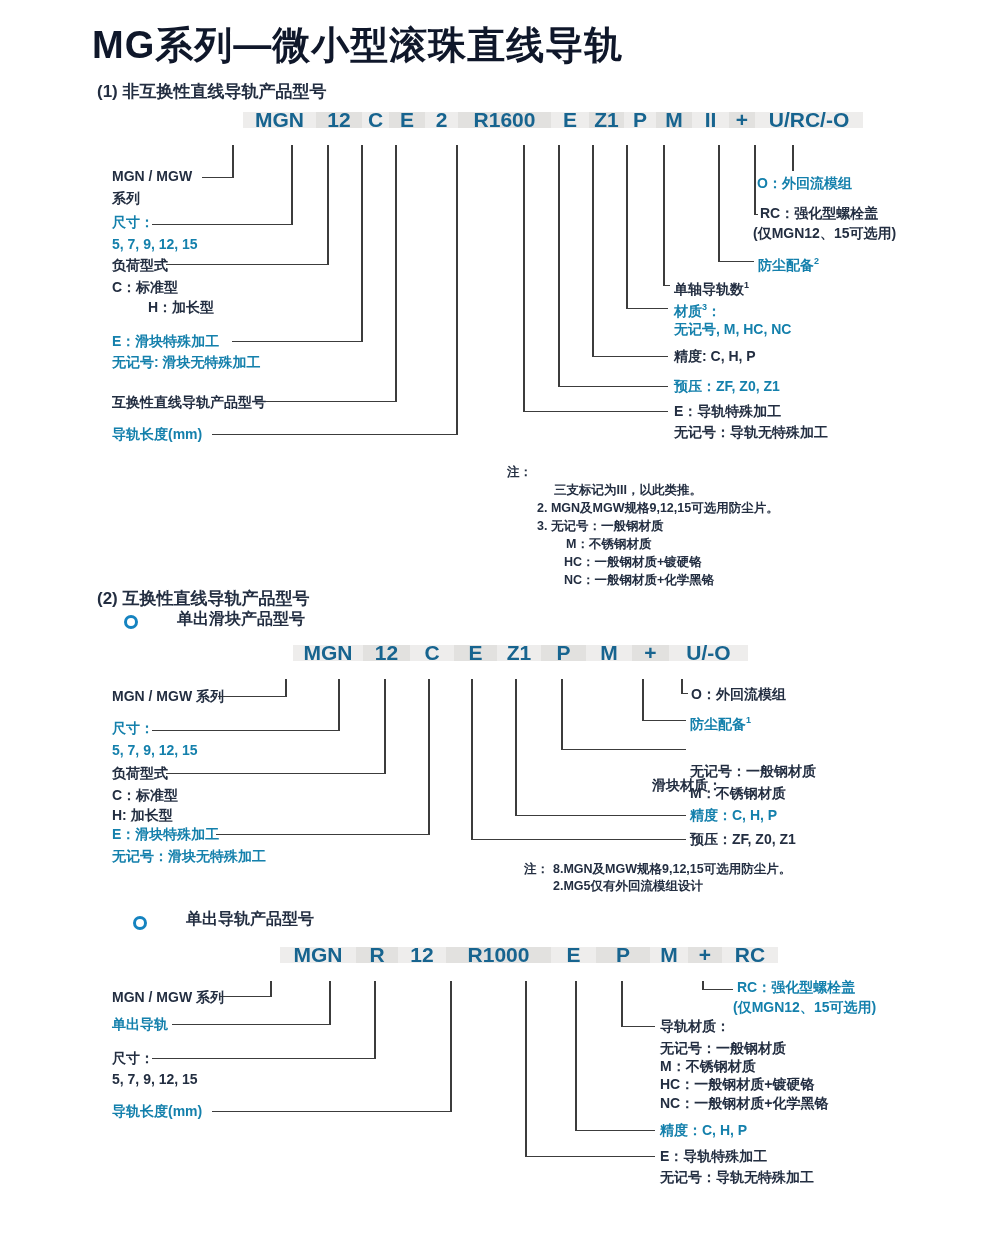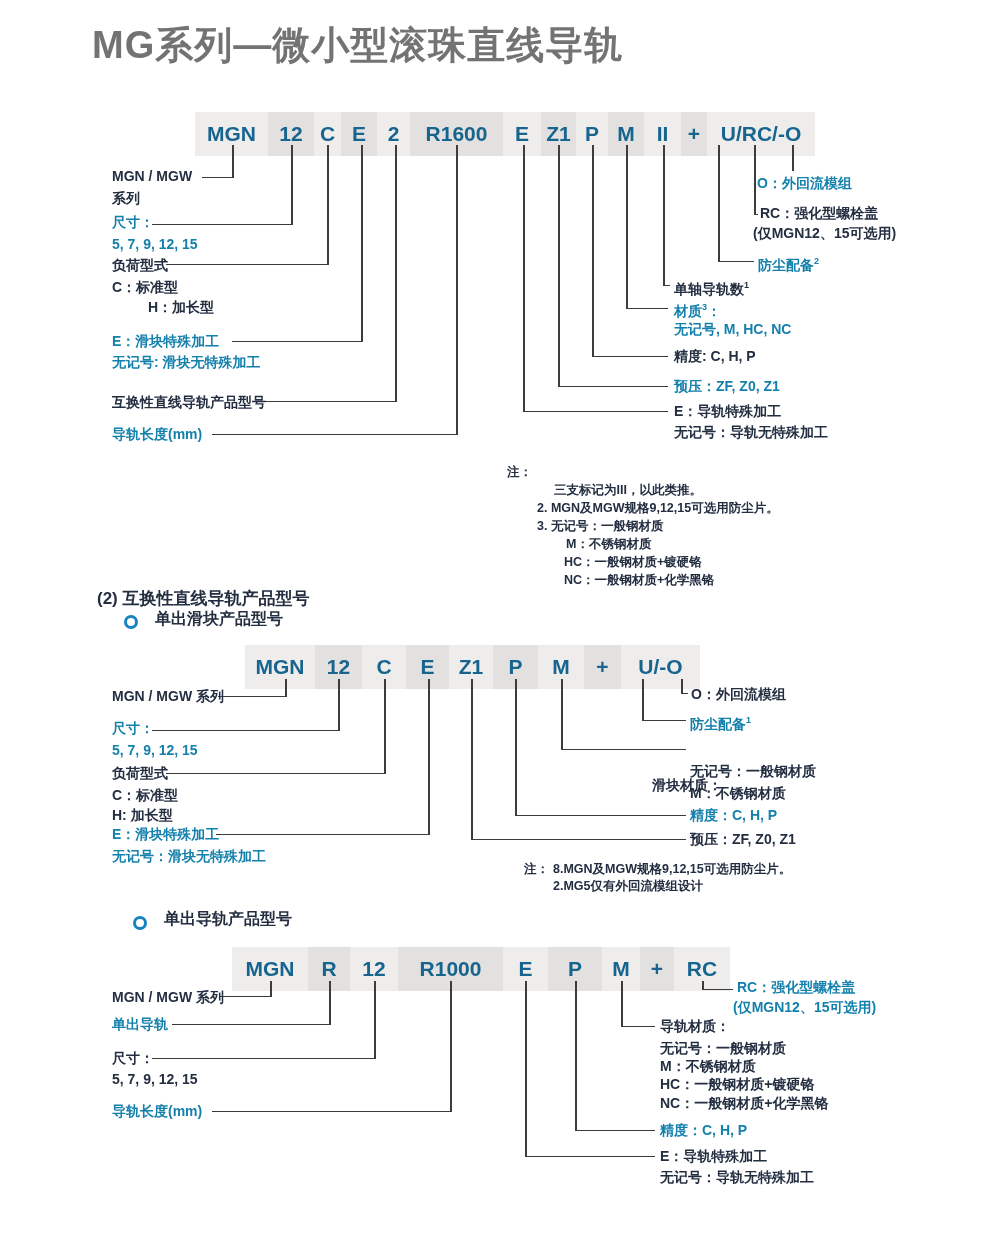--- a/index.html
+++ b/index.html
@@ -1,40 +1,41 @@
 <!DOCTYPE html>
 <html><head>
 <meta charset="utf-8">
 <style>
   html,body{margin:0;padding:0;background:#fff;}
   .page{position:relative;width:1000px;height:1243px;background:#ffffff;
         font-family:"Liberation Sans",sans-serif;overflow:hidden;}
   .abs{position:absolute;white-space:nowrap;}
-  .title{font-size:38px;font-weight:bold;color:#737373;letter-spacing:1px;}
+  .title{font-size:38px;font-weight:bold;color:#0f172a;letter-spacing:1px;}
   .sech{font-size:17px;font-weight:bold;color:#232e41;}
-  .subh{font-size:16px;font-weight:bold;color:#232e41;}
+  .subh{font-size:16px;font-weight:bold;color:#232e41;margin-left:22px;}
   .bullet{position:absolute;width:8px;height:8px;border:3px solid #1583c0;border-radius:50%;background:#fff;}
-  .seg{position:absolute;height:44px;display:flex;align-items:center;justify-content:center;
-       font-weight:bold;font-size:21px;color:#17648f;}
+  .seg{position:absolute;height:16px;display:flex;align-items:center;justify-content:center;
+       font-weight:bold;font-size:21px;color:#17648f;margin-left:48px;}
   .sa{background:#eeedec;}
   .sb{background:#e2e1df;}
   .v{position:absolute;width:1.5px;background:#3c3c3c;}
   .hl{position:absolute;height:1.5px;background:#3c3c3c;}
   .lbl{position:absolute;font-weight:bold;font-size:14px;white-space:nowrap;line-height:17px;}
   .navy{color:#232e41;}
   .teal{color:#1480ac;}
   .note{position:absolute;font-weight:bold;font-size:12.5px;color:#232e41;white-space:nowrap;}
   sup{font-size:9px;}
 </style>
 </head>
 <body>
 
 <div class="page">
 
   <div class="abs title" style="left:92px;top:20px;">MG系列—微小型滚珠直线导轨</div>
+  <div class="abs sech" style="left:97px;top:80px;">(1) 非互换性直线导轨产品型号</div>
 
   <div class="seg sa" style="left:195px;top:112px;width:73px;">MGN</div>
   <div class="seg sb" style="left:268px;top:112px;width:46px;">12</div>
   <div class="seg sa" style="left:314px;top:112px;width:27px;">C</div>
   <div class="seg sb" style="left:341px;top:112px;width:36px;">E</div>
   <div class="seg sa" style="left:377px;top:112px;width:33px;">2</div>
   <div class="seg sb" style="left:410px;top:112px;width:93px;">R1600</div>
   <div class="seg sa" style="left:503px;top:112px;width:38px;">E</div>
   <div class="seg sb" style="left:541px;top:112px;width:35px;">Z1</div>
   <div class="seg sa" style="left:576px;top:112px;width:32px;">P</div>

